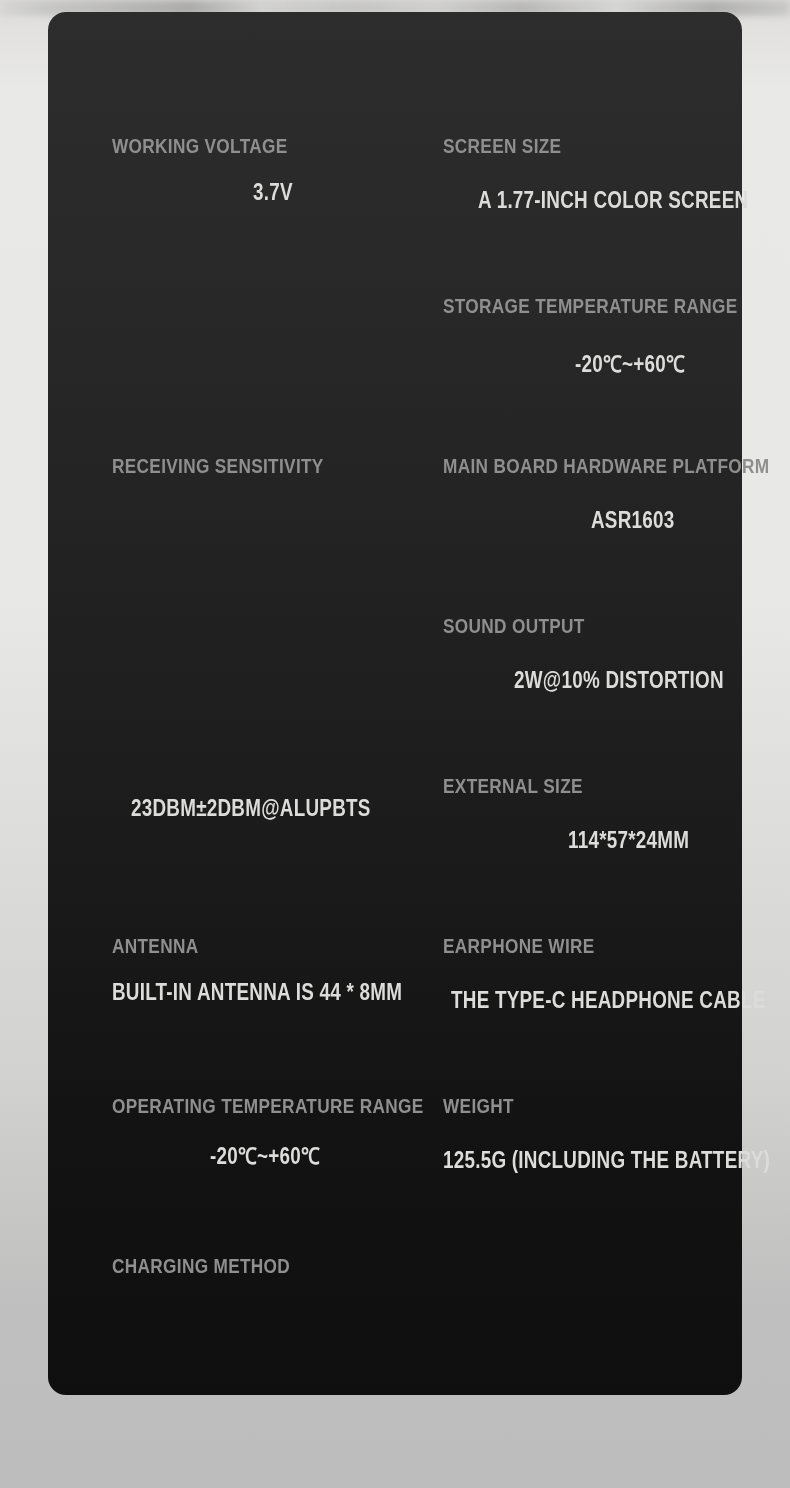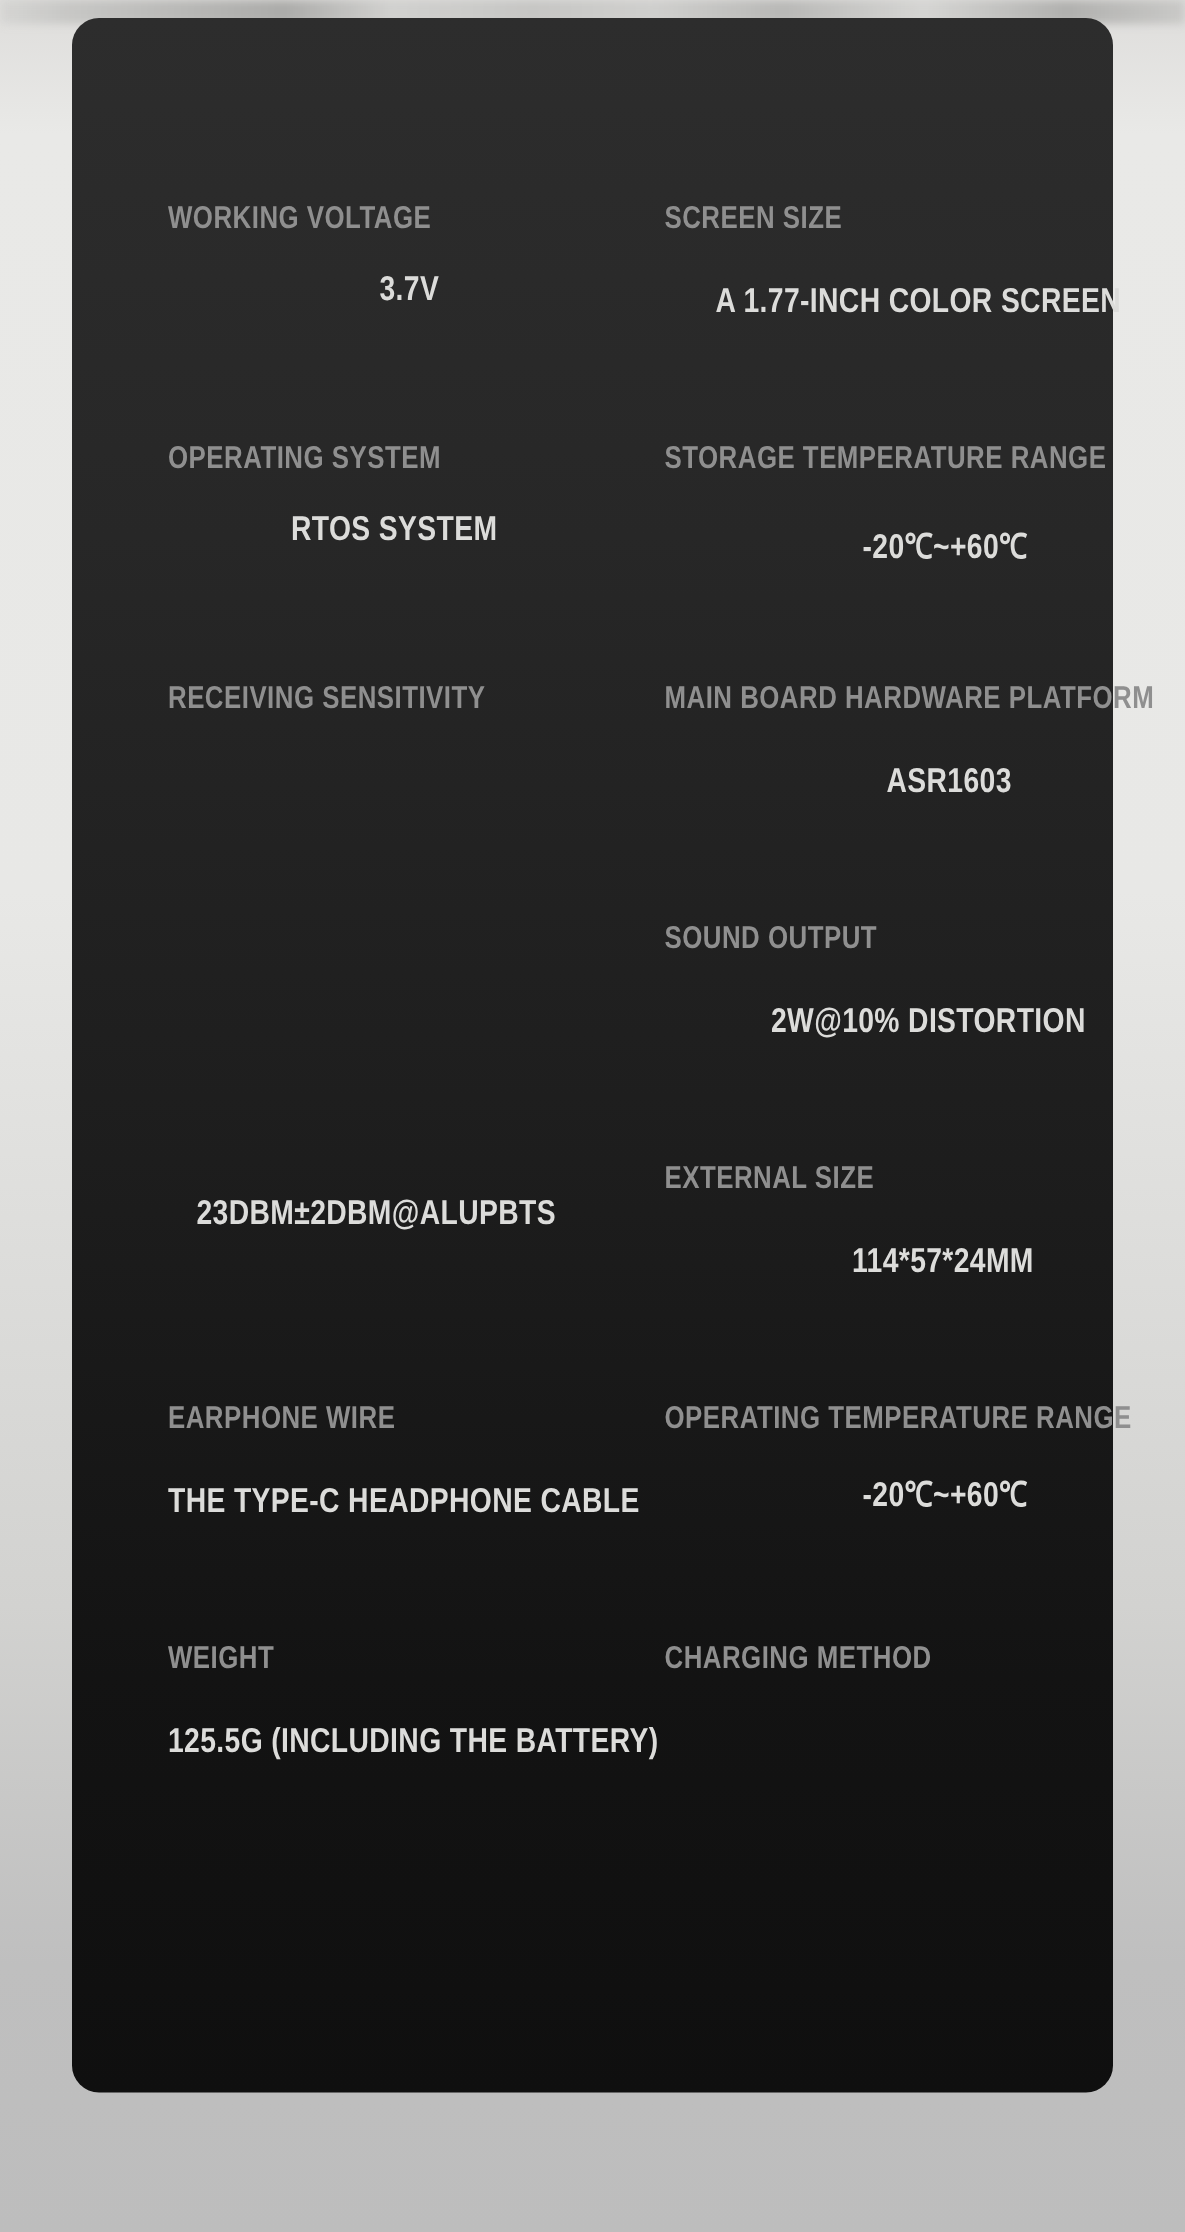--- a/index.html
+++ b/index.html
@@ -84,22 +84,20 @@
     <div class="item">
       <div class="label"><span class="txt">WORKING VOLTAGE</span></div>
       <div class="value"><span class="txt">3.7V</span></div>
     </div>
     <div class="item right">
       <div class="label"><span class="txt">SCREEN SIZE</span></div>
       <div class="value"><span class="txt">A 1.77-INCH COLOR SCREEN</span></div>
     </div>
 
     <div class="item">
-      <div class="label"><span class="txt">OPERATING SYSTEM</span></div>
-      <div class="value"><span class="txt">RTOS SYSTEM</span></div>
     </div>
     <div class="item right">
       <div class="label"><span class="txt">STORAGE TEMPERATURE RANGE</span></div>
       <div class="value"><span class="txt">-20℃~+60℃</span></div>
     </div>
 
     <div class="item">
       <div class="label"><span class="txt">RECEIVING SENSITIVITY</span></div>
     </div>
     <div class="item right">
@@ -115,20 +113,24 @@
     </div>
 
     <div class="item">
       <div class="value"><span class="txt">23DBM±2DBM@ALUPBTS</span></div>
     </div>
     <div class="item right">
       <div class="label"><span class="txt">EXTERNAL SIZE</span></div>
       <div class="value"><span class="txt">114*57*24MM</span></div>
     </div>
 
+    <div class="item">
+      <div class="label"><span class="txt">ANTENNA</span></div>
+      <div class="value"><span class="txt">BUILT-IN ANTENNA IS 44 * 8MM</span></div>
+    </div>
     <div class="item right">
       <div class="label"><span class="txt">EARPHONE WIRE</span></div>
       <div class="value"><span class="txt">THE TYPE-C HEADPHONE CABLE</span></div>
     </div>
 
     <div class="item">
       <div class="label"><span class="txt">OPERATING TEMPERATURE RANGE</span></div>
       <div class="value"><span class="txt">-20℃~+60℃</span></div>
     </div>
     <div class="item right">

